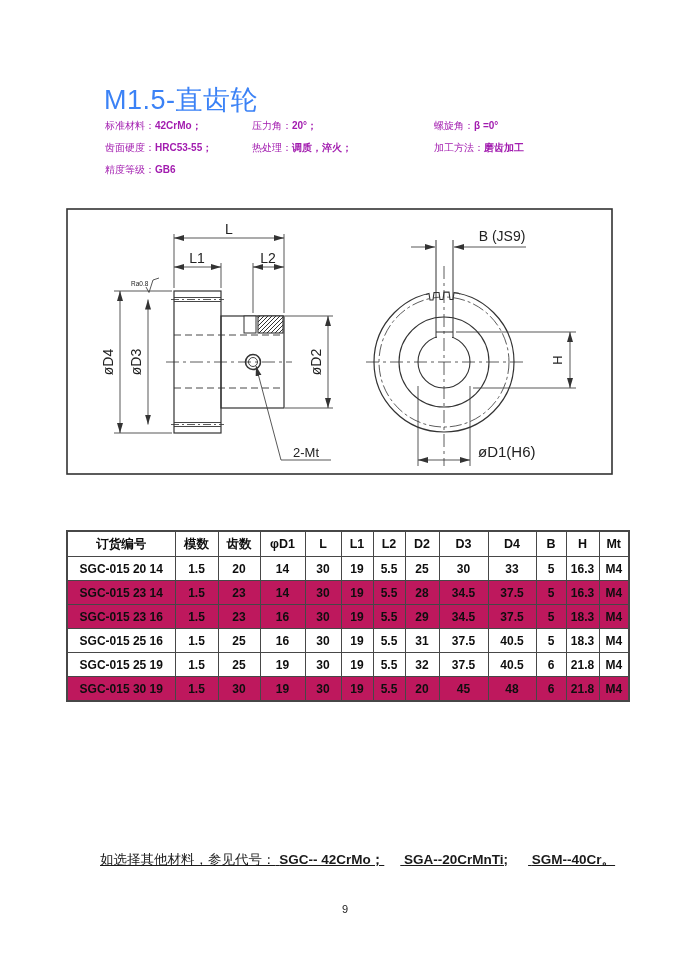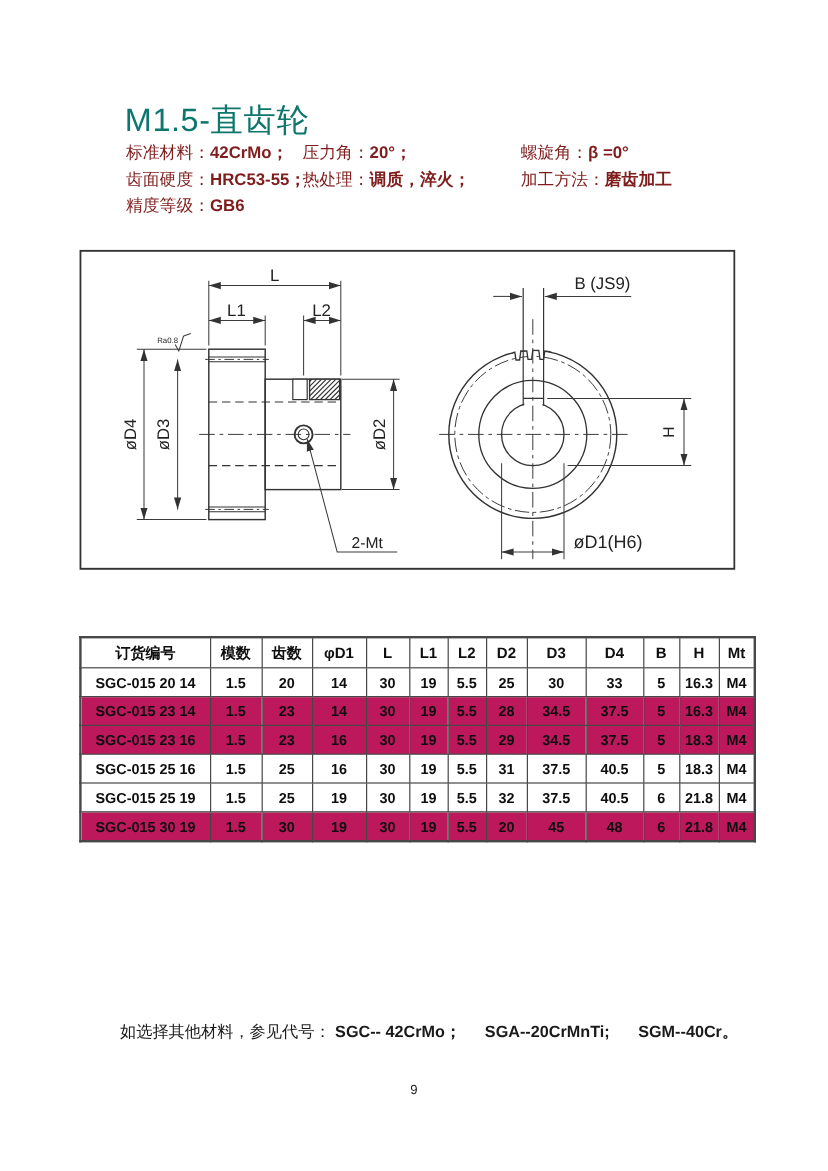--- a/index.html
+++ b/index.html
@@ -4,24 +4,24 @@
 <style>
   html,body{margin:0;padding:0;}
   body{
     width:690px;height:976px;background:#ffffff;position:relative;
     font-family:"Liberation Sans","DejaVu Sans",sans-serif;color:#111;
     overflow:hidden;
   }
   .abs{position:absolute;}
   #page-title{
     left:104px;top:82px;font-size:27px;font-weight:500;letter-spacing:0.5px;
-    color:#0f766e;white-space:nowrap;
+    color:#3b82f6;white-space:nowrap;
   }
   .spec-line{left:0;top:0;width:690px;height:20px;}
-  .spec-item{position:absolute;top:0;font-size:14px;white-space:nowrap;color:#7f1d1d;}
+  .spec-item{position:absolute;top:0;font-size:10px;white-space:nowrap;color:#a21caf;}
   .spec-item .lbl{font-weight:400;}
   .spec-item .val{font-weight:700;}
   .sp-c1{left:105px;} .sp-c2{left:252px;} .sp-c3{left:410px;padding-left:24px;}
   #spec-row-1{top:119px;} #spec-row-2{top:141px;} #spec-row-3{top:163px;}
 
   #drawing-box{left:66px;top:208px;width:547px;height:267px;}
   #drawing-box svg{display:block;}
 
   #gear-table{
     position:absolute;left:66px;top:530px;width:562px;
@@ -29,21 +29,21 @@
     border:2px solid #474747;
   }
   #gear-table th,#gear-table td{
     border:1px solid #474747;text-align:center;vertical-align:middle;
     font-size:12px;font-weight:700;color:#0e0e0e;padding:0;background:#ffffff;
     height:23px;white-space:nowrap;overflow:hidden;
   }
   #gear-table th{height:24px;font-size:12.5px;}
   #gear-table tr.shaded td{background:#be185d;}
 
-  #footer-note{left:100px;top:851px;font-size:13.5px;white-space:nowrap;color:#1a1a1a;}
+  #footer-note{left:100px;top:851px;font-size:13.5px;white-space:nowrap;color:#1a1a1a;text-decoration:underline;}
   #footer-note .code{font-weight:700;}
   #footer-note .code + .code{margin-left:0;}
   #page-number{left:0;right:0;top:903px;text-align:center;font-size:11px;color:#222;}
 </style>
 </head>
 <body>
 
 <div class="abs" id="page-title">M1.5-直齿轮</div>
 
 <div class="abs spec-line" id="spec-row-1">

